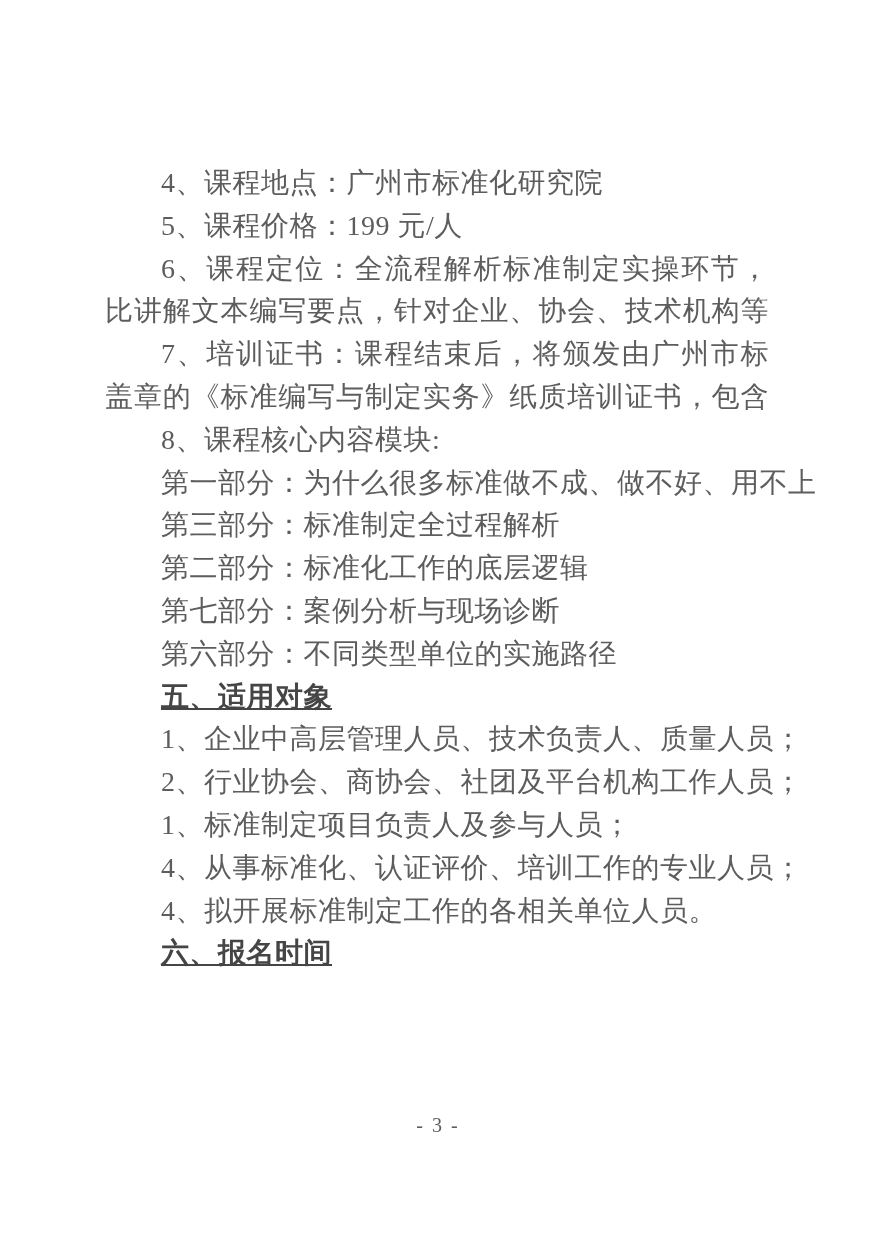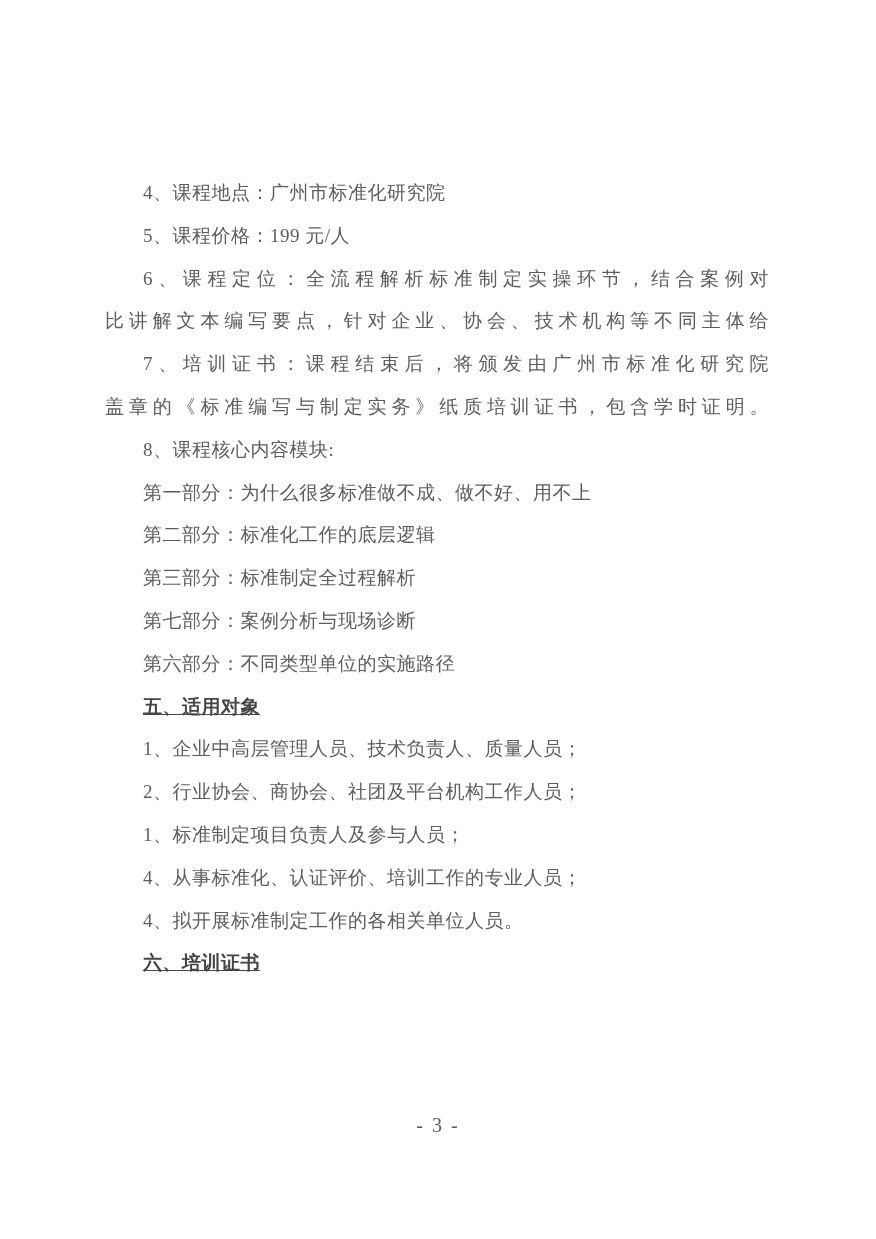--- a/index.html
+++ b/index.html
@@ -18,22 +18,21 @@
     height: 1239px;
     background: var(--page-background, #ffffff);
     font-family: "Liberation Serif", "DejaVu Serif", serif;
     color: var(--body-text-color, #5d5d5d);
   }
   .content {
     position: absolute;
     left: 105px;
     top: 162px;
     width: 664px;
-    font-size: 19px;
-    margin-top: 10px;
+    font-size: 28px;
   }
   .line {
     height: 42.8px;
     line-height: 42.8px;
     white-space: nowrap;
     letter-spacing: 0.5px;
   }
   .indent {
     text-indent: 2em;
   }
@@ -67,26 +66,26 @@
 <div class="page">
   <div class="content">
     <div class="line indent">4、课程地点：广州市标准化研究院</div>
     <div class="line indent">5、课程价格：199 元/人</div>
     <div class="line indent stretch">6、课程定位：全流程解析标准制定实操环节，结合案例对</div>
     <div class="line stretch">比讲解文本编写要点，针对企业、协会、技术机构等不同主体给</div>
     <div class="line indent stretch">7、培训证书：课程结束后，将颁发由广州市标准化研究院</div>
     <div class="line stretch">盖章的《标准编写与制定实务》纸质培训证书，包含学时证明。</div>
     <div class="line indent">8、课程核心内容模块:</div>
     <div class="line indent">第一部分：为什么很多标准做不成、做不好、用不上</div>
+    <div class="line indent">第三部分：标准制定全过程解析</div>
     <div class="line indent">第二部分：标准化工作的底层逻辑</div>
-    <div class="line indent">第三部分：标准制定全过程解析</div>
     <div class="line indent">第七部分：案例分析与现场诊断</div>
     <div class="line indent">第六部分：不同类型单位的实施路径</div>
     <div class="line indent heading">五、适用对象</div>
     <div class="line indent">1、企业中高层管理人员、技术负责人、质量人员；</div>
     <div class="line indent">2、行业协会、商协会、社团及平台机构工作人员；</div>
     <div class="line indent">1、标准制定项目负责人及参与人员；</div>
     <div class="line indent">4、从事标准化、认证评价、培训工作的专业人员；</div>
     <div class="line indent">4、拟开展标准制定工作的各相关单位人员。</div>
-    <div class="line indent heading">六、培训证书</div>
+    <div class="line indent heading">六、报名时间</div>
   </div>
   <div class="footer">- 3 -</div>
 </div>
 
 </body></html>

